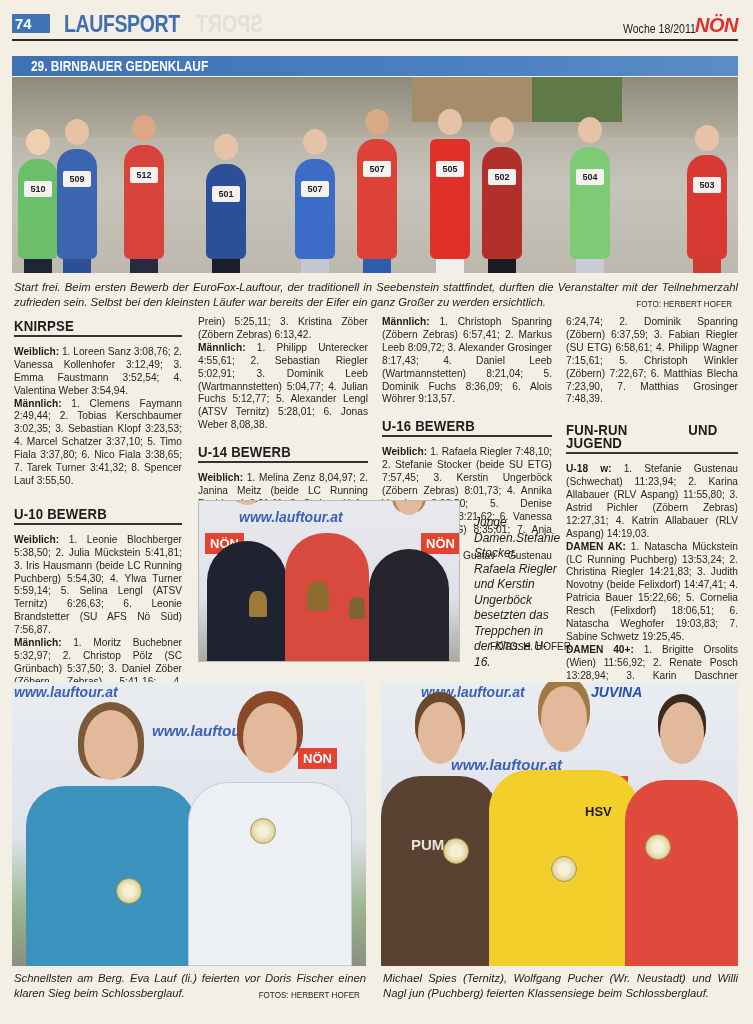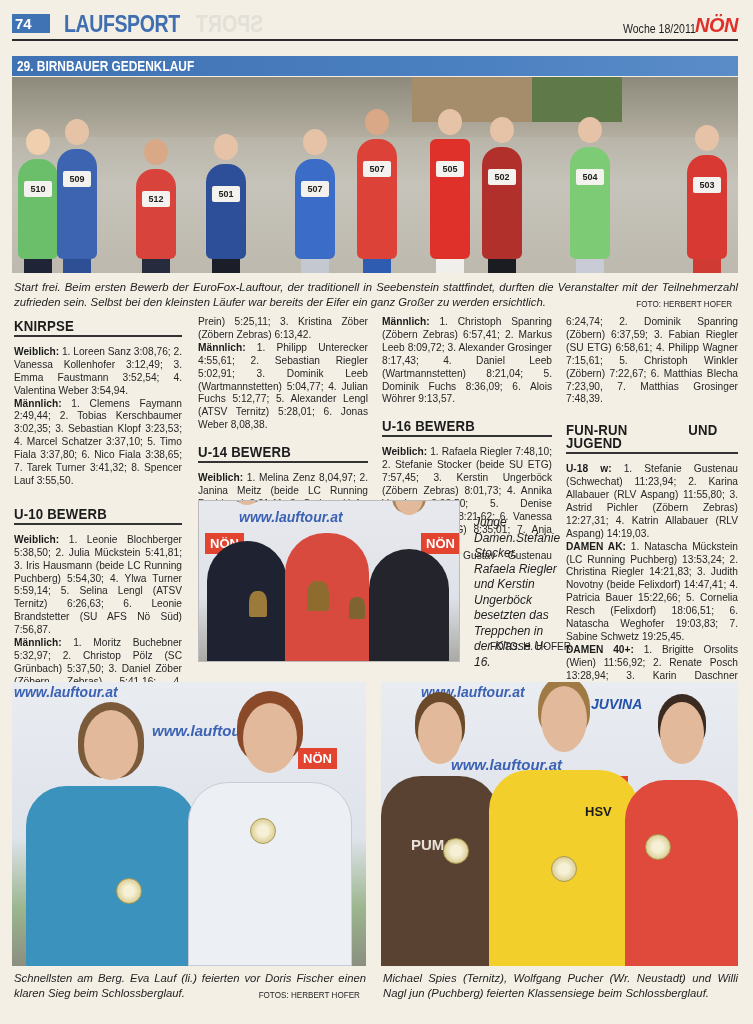--- a/index.html
+++ b/index.html
@@ -25,21 +25,21 @@
     position: absolute; left: 168px; top: 1px; font-size: 23px; font-weight: bold;
     color: #e3e0d8; transform: scaleX(-0.85); transform-origin: center; width: 90px;
   }
   .issue { position: absolute; right: 42px; top: 12px; font-size: 12px; color: #1d1d1d; transform: scaleX(0.88); transform-origin: right center; }
   .brand-logo { position: absolute; right: 0; top: 4px; font-size: 20px; font-style: italic; font-weight: bold; color: #e0302a; letter-spacing: -0.5px; }
   .masthead-rule { position: absolute; left: 12px; top: 39px; width: 726px; height: 2px; background: #2b2b2b; }
 
   .banner {
     position: absolute; left: 12px; top: 56px; width: 726px; height: 20px;
     background: linear-gradient(90deg, #3f72b3 0%, #4a7fc0 60%, #5a8dc8 100%);
-    color: #fff; font-weight: bold; font-size: 14px; line-height: 20px; padding-left: 5px;
+    color: #fff; font-weight: bold; font-size: 14px; line-height: 20px; padding-left: 19px;
   }
   .banner span { display: inline-block; transform: scaleX(0.85); transform-origin: left center; }
 
   
   .photo { position: absolute; overflow: hidden; }
   .photo-main {
     left: 12px; top: 77px; width: 726px; height: 196px;
     background: linear-gradient(180deg, #a9a590 0%, #b8b4a8 30%, #c6c3ba 55%, #bdb9ae 100%);
   }
   .runner { position: absolute; bottom: 14px; width: 40px; border-radius: 18px 18px 6px 6px; }
@@ -121,21 +121,21 @@
   <div class="runner" style="left:6px;height:100px;background:#6cbf6a;">
       <div class="head" style="background:#f0cfae;"></div>
       <div class="bib">510</div>
       <div class="legs" style="background:#1f2436;"></div>
     </div>
   <div class="runner" style="left:45px;height:110px;background:#3d64b0;">
       <div class="head"></div>
       <div class="bib">509</div>
       <div class="legs" style="background:#2f4f95;"></div>
     </div>
-  <div class="runner" style="left:124px;height:90px;background:#d8443c;">
+  <div class="runner" style="left:112px;height:114px;background:#d8443c;">
       <div class="head" style="background:#d9a987;"></div>
       <div class="bib">512</div>
       <div class="legs" style="background:#262c3e;"></div>
     </div>
   <div class="runner" style="left:194px;height:95px;background:#2d4f99;">
       <div class="head"></div>
       <div class="bib">501</div>
       <div class="legs" style="background:#1b1e29;"></div>
     </div>
   <div class="runner" style="left:283px;height:100px;background:#3a6cc8;">
@@ -246,21 +246,21 @@
     </div>
   <div class="medal" style="left:104px;top:196px;"></div>
   <div class="medal" style="left:238px;top:136px;"></div>
 </div>
 <p class="caption caption-women"><span>Schnellsten am Berg. Eva Lauf (li.) feierten vor Doris Fischer einen klaren Sieg beim Schlossberglauf.</span> <span class="credit">FOTOS: HERBERT HOFER</span></p>
 
 <div class="photo photo-men">
   <div class="adtext" style="left:40px;top:2px;">www.lauftour.at</div>
   <div class="adtext" style="left:70px;top:74px;font-size:15px;">www.lauftour.at</div>
   <div class="adlogo" style="left:208px;top:94px;">NÖN</div>
-  <div class="adtext" style="left:210px;top:14px;color:#2452a8;">JUVINA</div>
+  <div class="adtext" style="left:210px;top:2px;color:#2452a8;">JUVINA</div>
   <div class="person" style="left:0;width:118px;height:190px;background:#5a4232;">
       <div class="hair" style="top:-84px;width:50px;height:60px;background:#6a4a2a;"></div>
       <div class="face" style="top:-74px;width:44px;height:62px;"></div>
       <div style="position:absolute;left:30px;top:60px;color:#e8e2d8;font-weight:bold;font-size:15px;">PUMA</div>
     </div>
   <div class="person" style="left:108px;width:150px;height:196px;background:#f2cf2a;">
       <div class="hair" style="top:-94px;width:52px;height:62px;background:#a07a45;"></div>
       <div class="face" style="top:-84px;width:46px;height:66px;"></div>
       <div style="position:absolute;left:96px;top:34px;color:#1d1d1d;font-weight:bold;font-size:13px;">HSV</div>
     </div>

